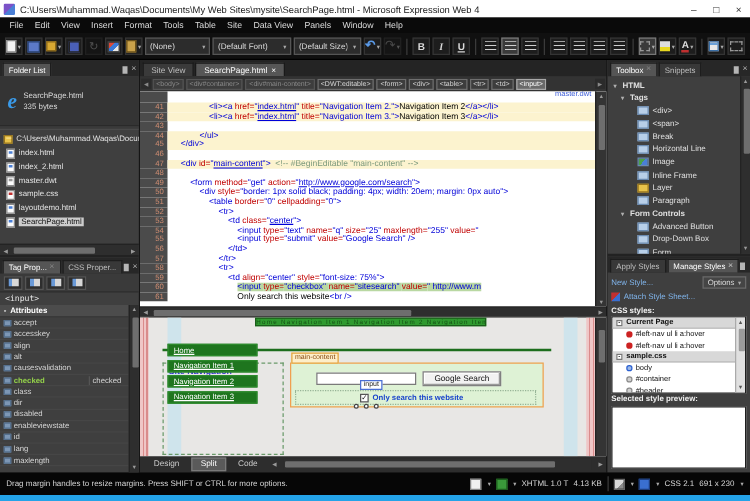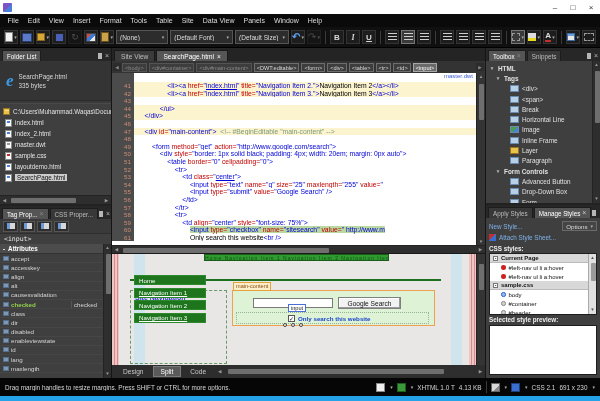--- a/index.html
+++ b/index.html
@@ -199,20 +199,21 @@
   .sb-sep{width:1px;height:12px;background:#3a3a3a;}
   .bottomedge{height:5px;background:#24a3e8;flex:0 0 auto;}
 </style>
 </head>
 <body>
 
 <div id="app">
 
   <div class="titlebar">
     <span class="appicon"></span>
+    <span class="title-text">C:\Users\Muhammad.Waqas\Documents\My Web Sites\mysite\SearchPage.html - Microsoft Expression Web 4</span>
     <span class="win-controls">
       <span class="win-btn">–</span>
       <span class="win-btn">□</span>
       <span class="win-btn">×</span>
     </span>
   </div>
 
   <div class="menubar">
 
   <span class="menu-item">File</span>

